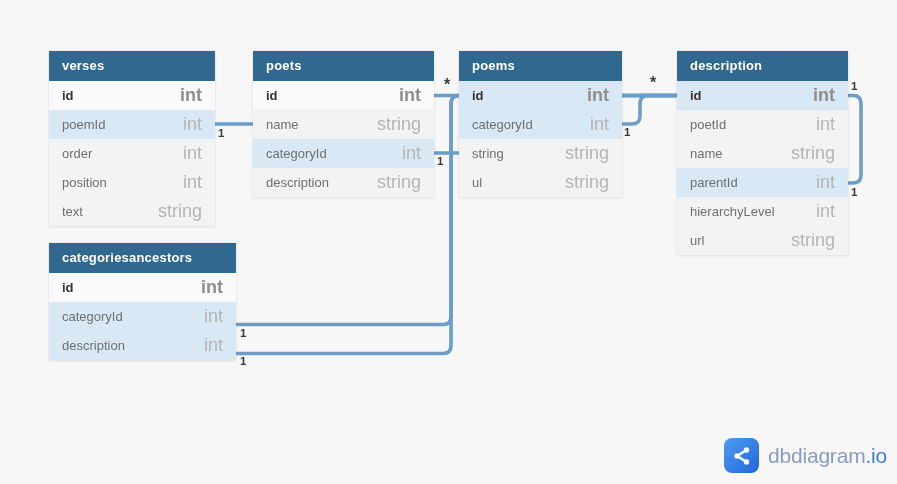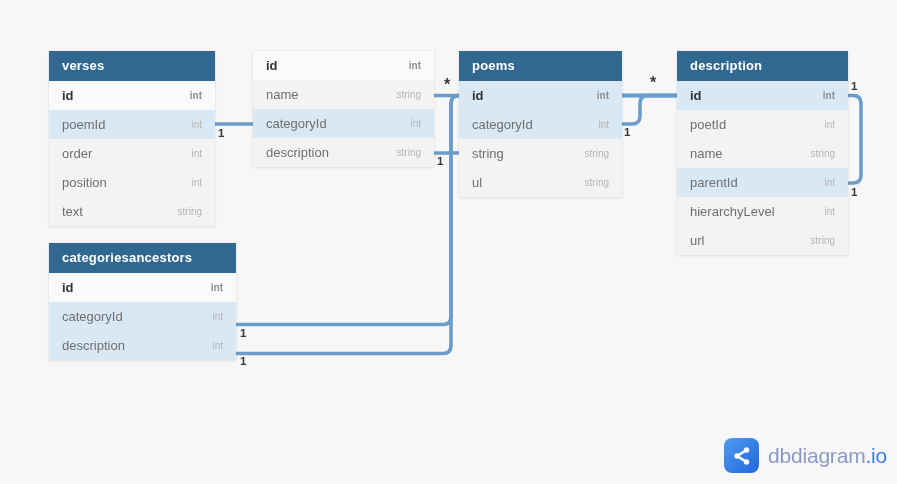--- a/index.html
+++ b/index.html
@@ -29,21 +29,21 @@
     height:30px;line-height:30px;background:var(--table-header-bg);
     color:var(--table-header-text);font-size:13px;font-weight:700;
     padding-left:13px;letter-spacing:.2px;
   }
   .row{
     height:29px;line-height:29px;background:var(--row-bg);
     display:flex;justify-content:space-between;align-items:center;
     padding:0 13px;font-size:13px;gap:20px;
   }
   .row .cname{color:var(--column-name-text);}
-  .row .ctype{color:var(--column-type-text);font-size:10px;}
+  .row .ctype{color:var(--column-type-text);font-size:18px;}
   .row-id{background:var(--id-row-bg);}
   .row-id .cname{color:var(--id-text);font-weight:700;}
   .row-id .ctype{color:#8f8f8f;font-weight:700;}
   .row-hl{background:var(--highlight-row-bg);}
   .marker{
     position:absolute;z-index:3;font-size:11.5px;font-weight:600;
     color:var(--marker-text);
   }
   .marker.star{font-size:16px;font-weight:700;}
   .logo{
@@ -91,20 +91,21 @@
       <span class="cname">position</span>
       <span class="ctype">int</span>
     </div>
     <div class="row">
       <span class="cname">text</span>
       <span class="ctype">string</span>
     </div>
   </div>
 
   <div class="db-table" style="left:253px;top:51px;width:181px">
+    <div class="thead">poets</div>
     <div class="row row-id">
       <span class="cname">id</span>
       <span class="ctype">int</span>
     </div>
     <div class="row">
       <span class="cname">name</span>
       <span class="ctype">string</span>
     </div>
     <div class="row row-hl">
       <span class="cname">categoryId</span>

